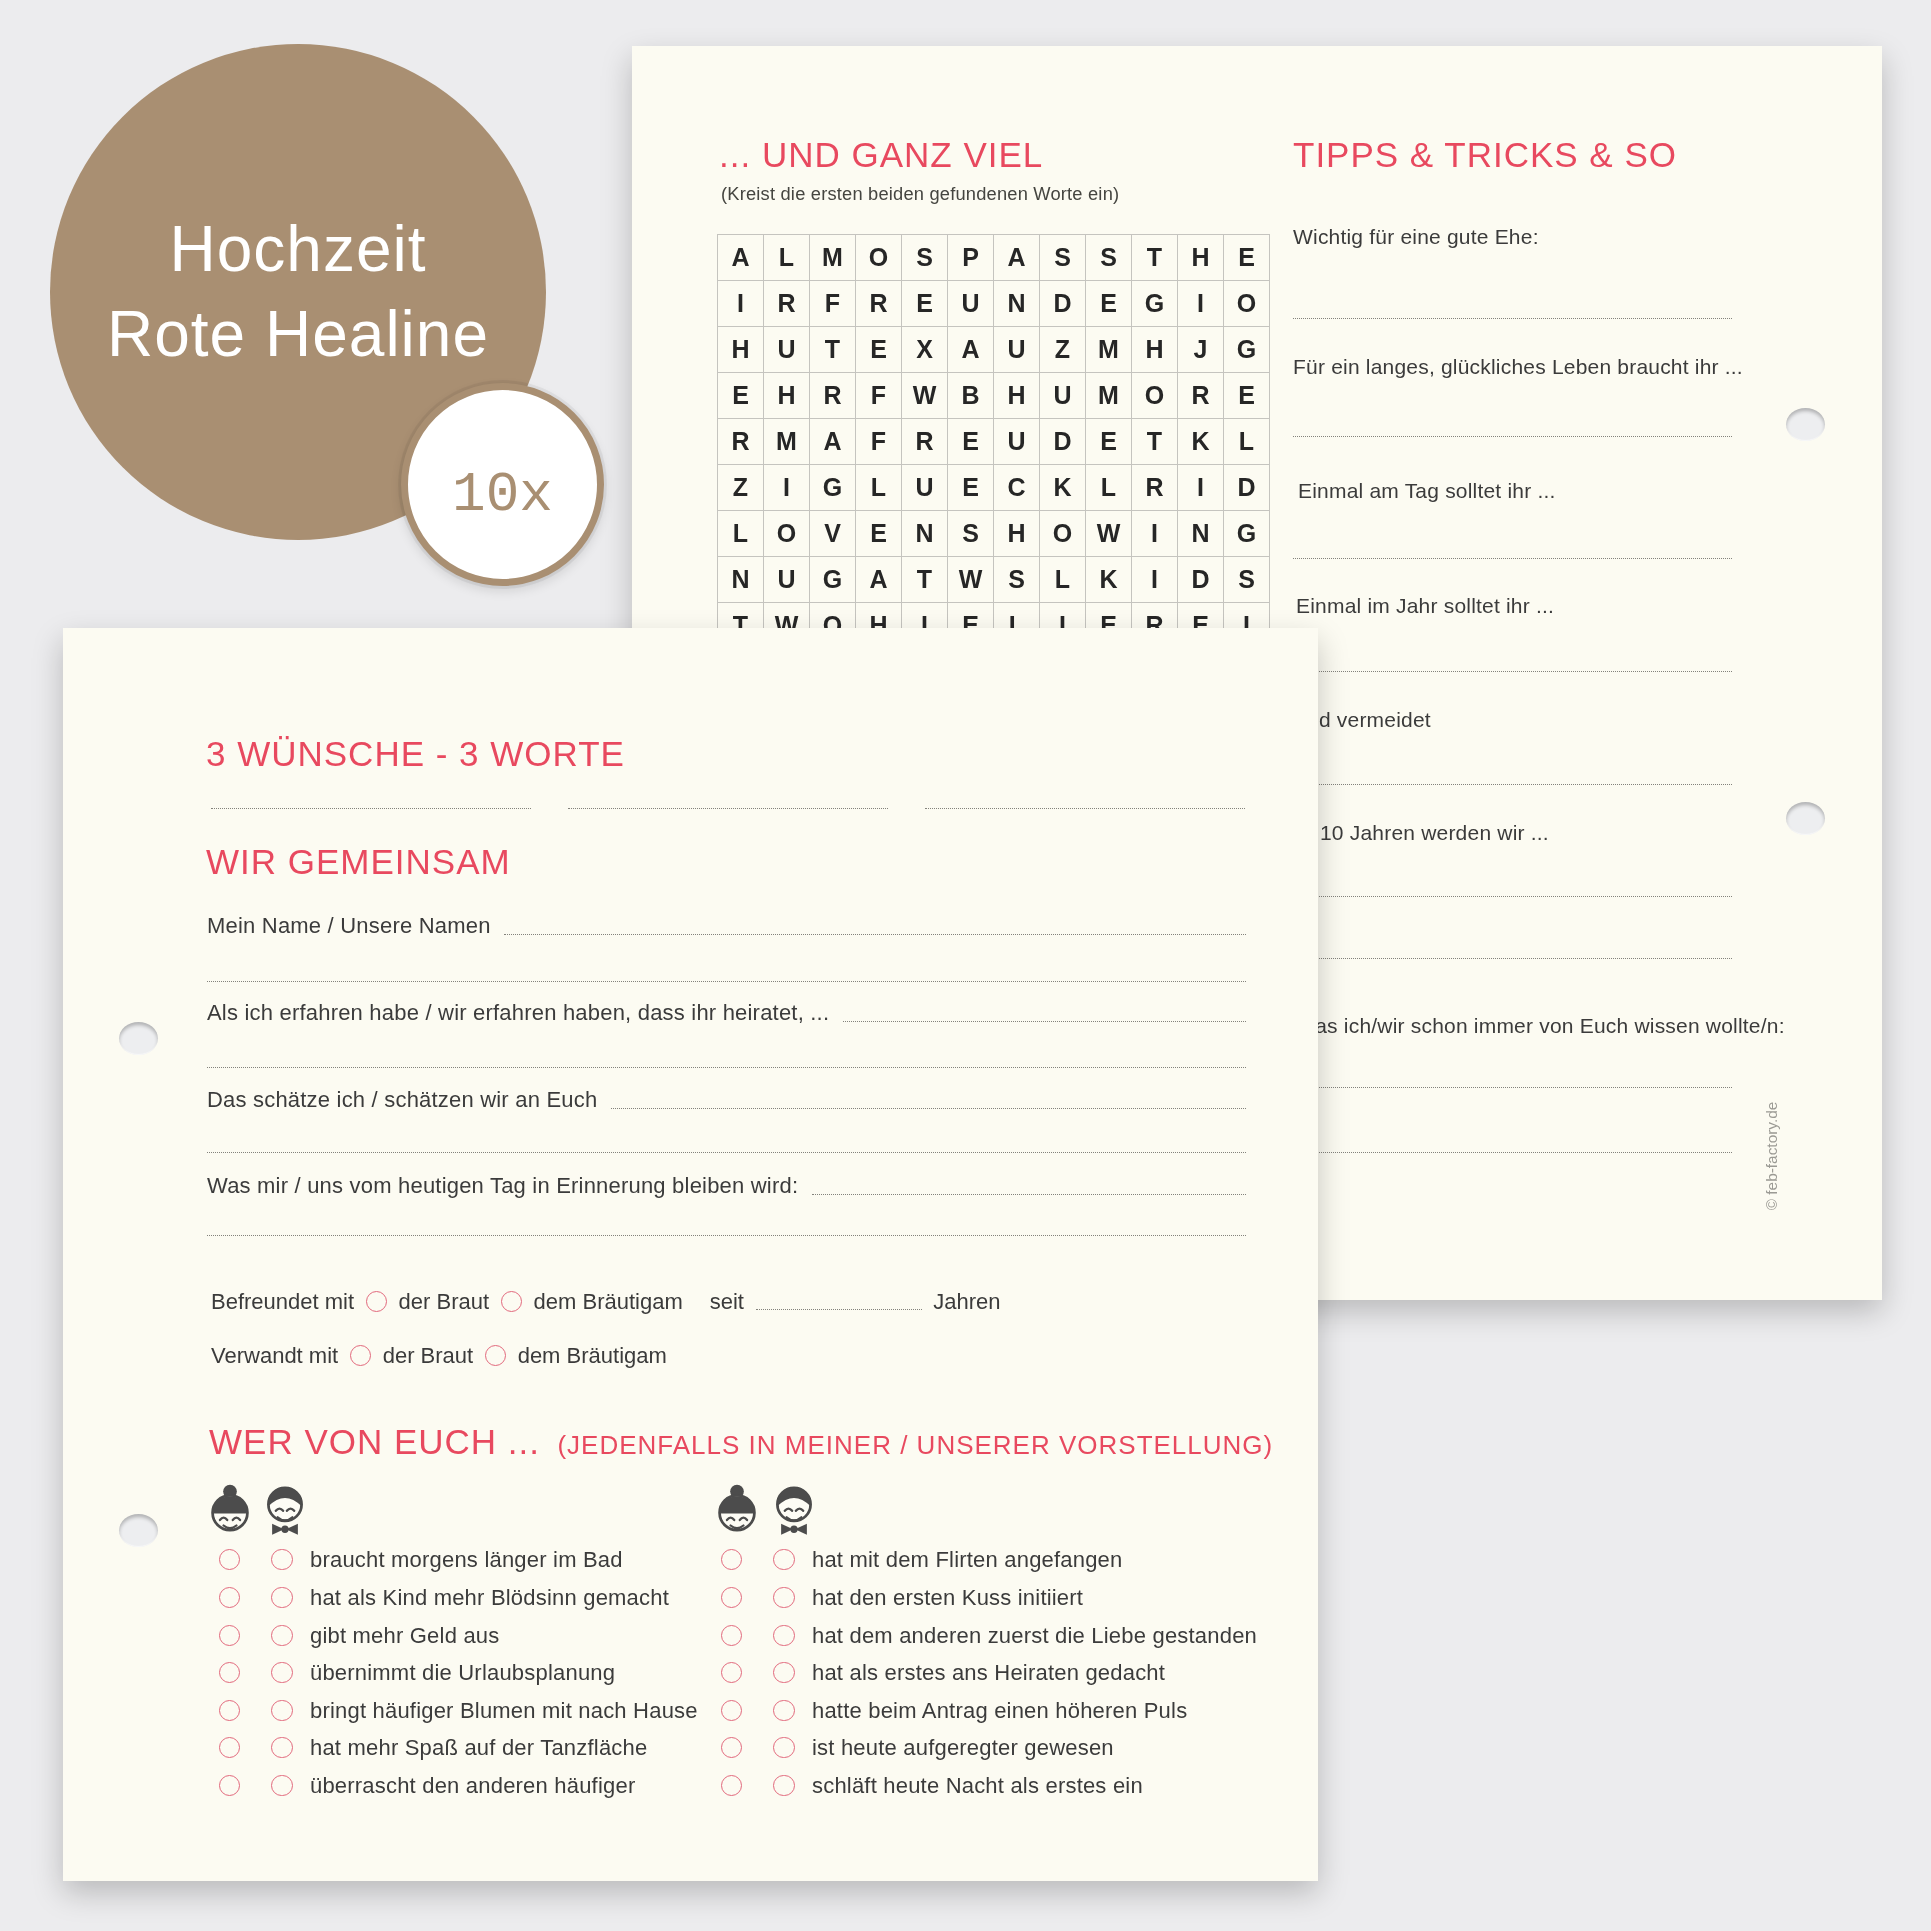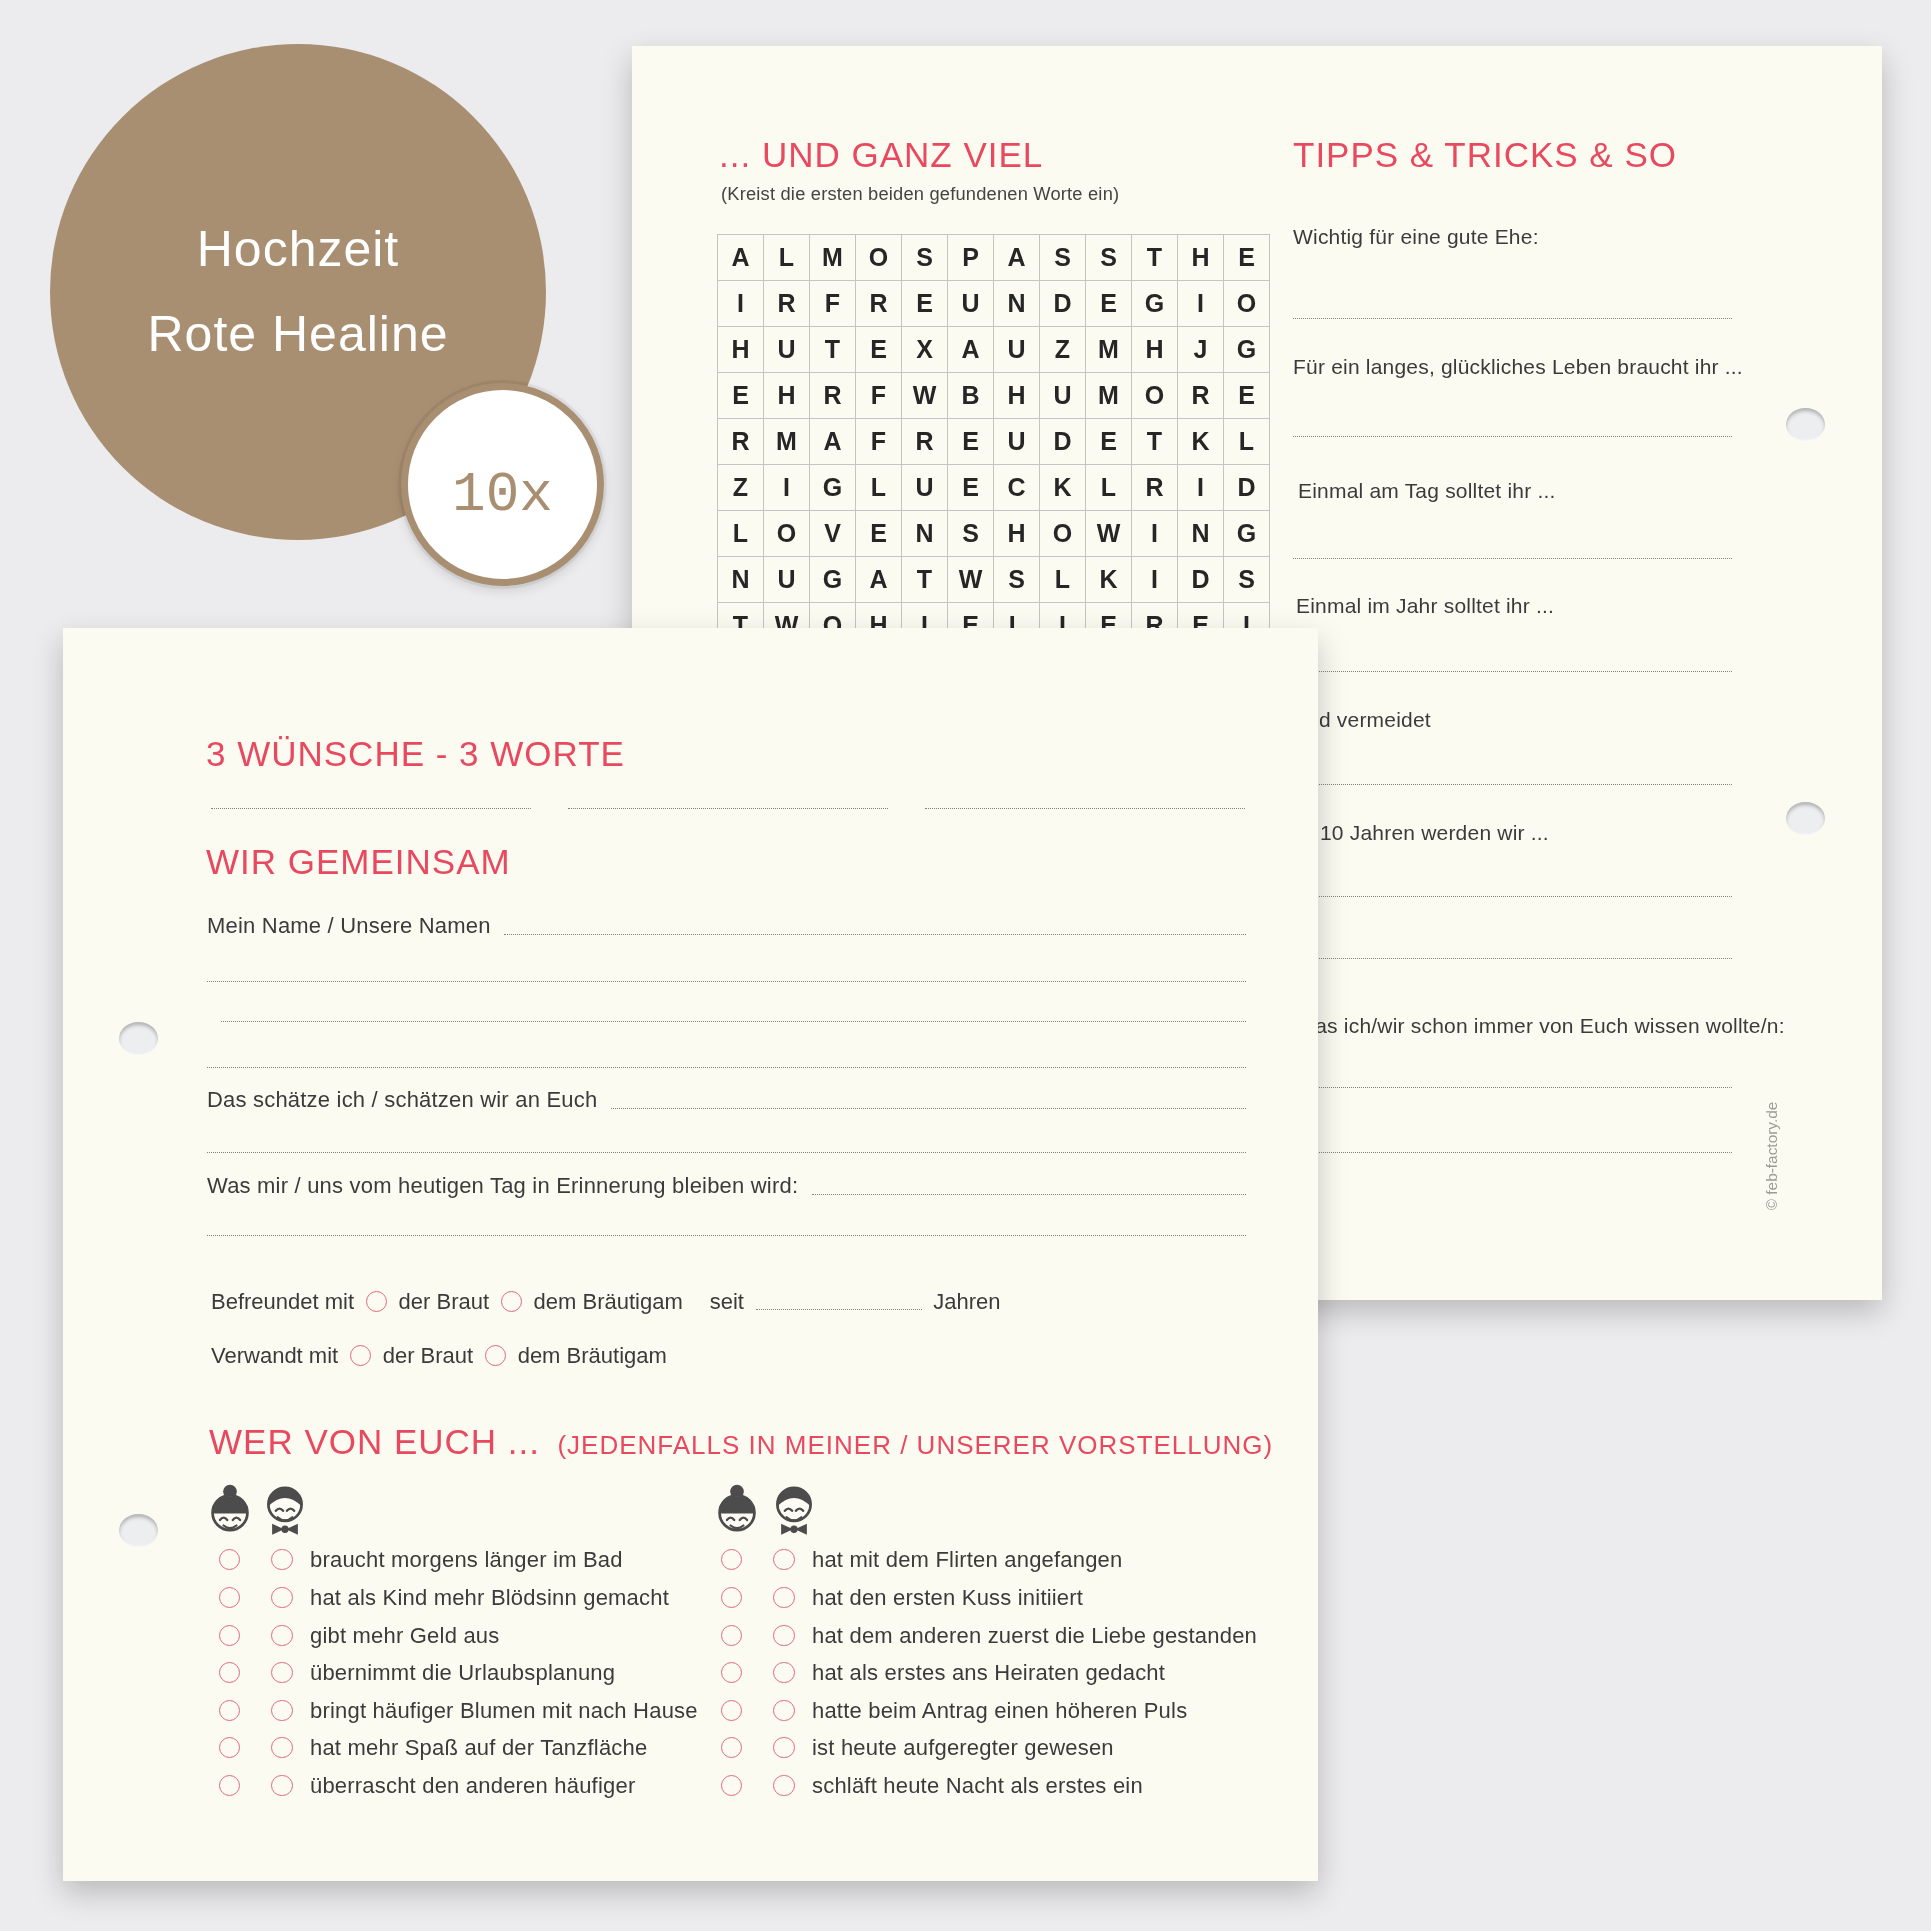--- a/index.html
+++ b/index.html
@@ -6,21 +6,21 @@
   body{font-family:"Liberation Sans","DejaVu Sans",sans-serif;}
   #canvas{position:relative;width:1931px;height:1931px;background:#ececee;overflow:hidden;}
 
   .card{position:absolute;background:#fcfbf2;box-shadow:0 11.6px 29px rgba(0,0,0,0.22);}
   #back-card{left:632px;top:46px;width:1250px;height:1254px;z-index:1;}
   #front-card{left:63px;top:628px;width:1255px;height:1253px;z-index:3;}
 
   
   #badge-circle{position:absolute;left:50px;top:44px;width:496px;height:496px;border-radius:50%;
     background:#a98f72;z-index:2;display:flex;flex-direction:column;align-items:center;justify-content:center;}
-  .badge-line{color:#ffffff;font-size:50px;font-weight:300;line-height:85px;letter-spacing:1px;white-space:nowrap;}
+  .badge-line{color:#ffffff;font-size:64px;font-weight:300;line-height:85px;letter-spacing:1px;white-space:nowrap;}
   #count-circle{position:absolute;left:401px;top:383px;width:203px;height:203px;border-radius:50%;
     box-sizing:border-box;background:#ffffff;border:7.7px solid #a98f72;z-index:4;
     box-shadow:0 0 0 2.9px rgba(0,0,0,0.05), 0 4.8px 11.6px rgba(0,0,0,0.12);
     display:flex;align-items:center;justify-content:center;font-family:Liberation Mono, monospace;}
   #count-circle span{color:#a98f72;font-size:56px;font-weight:300;transform:translateY(9.7px);}
 
   .red-heading{position:absolute;color:#e8495f;font-size:35px;font-weight:400;letter-spacing:1px;white-space:nowrap;}
   .sublabel{position:absolute;color:#454540;font-size:18.3px;letter-spacing:0.2px;white-space:nowrap;}
   .tip-label{position:absolute;color:#3b3b3b;font-size:21px;letter-spacing:0.2px;white-space:nowrap;}
   .dotted{position:absolute;height:0;border-bottom:1.9px dotted #83827c;}
@@ -248,20 +248,21 @@
 
     <div class="red-heading" style="left:143px;top:214px;">WIR GEMEINSAM</div>
 
     <div class="field-row" style="top:286px;">
       <span class="field-label">Mein Name / Unsere Namen</span>
       <span class="field-dots"></span>
     </div>
     <div class="dotted fullline" style="top:353px;"></div>
 
     <div class="field-row" style="top:373px;">
+      <span class="field-label">Als ich erfahren habe / wir erfahren haben, dass ihr heiratet, ...</span>
       <span class="field-dots"></span>
     </div>
     <div class="dotted fullline" style="top:439px;"></div>
 
     <div class="field-row" style="top:460px;">
       <span class="field-label">Das schätze ich / schätzen wir an Euch</span>
       <span class="field-dots"></span>
     </div>
     <div class="dotted fullline" style="top:524px;"></div>
 

